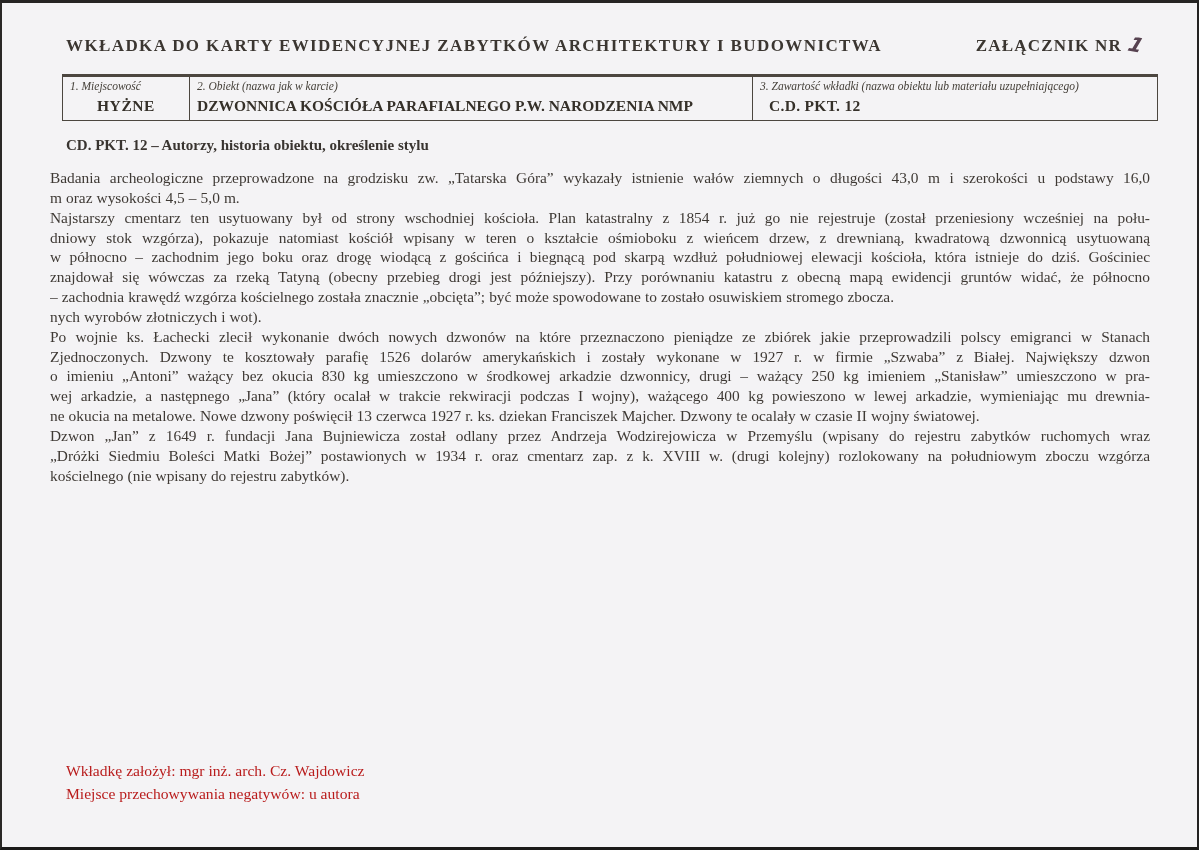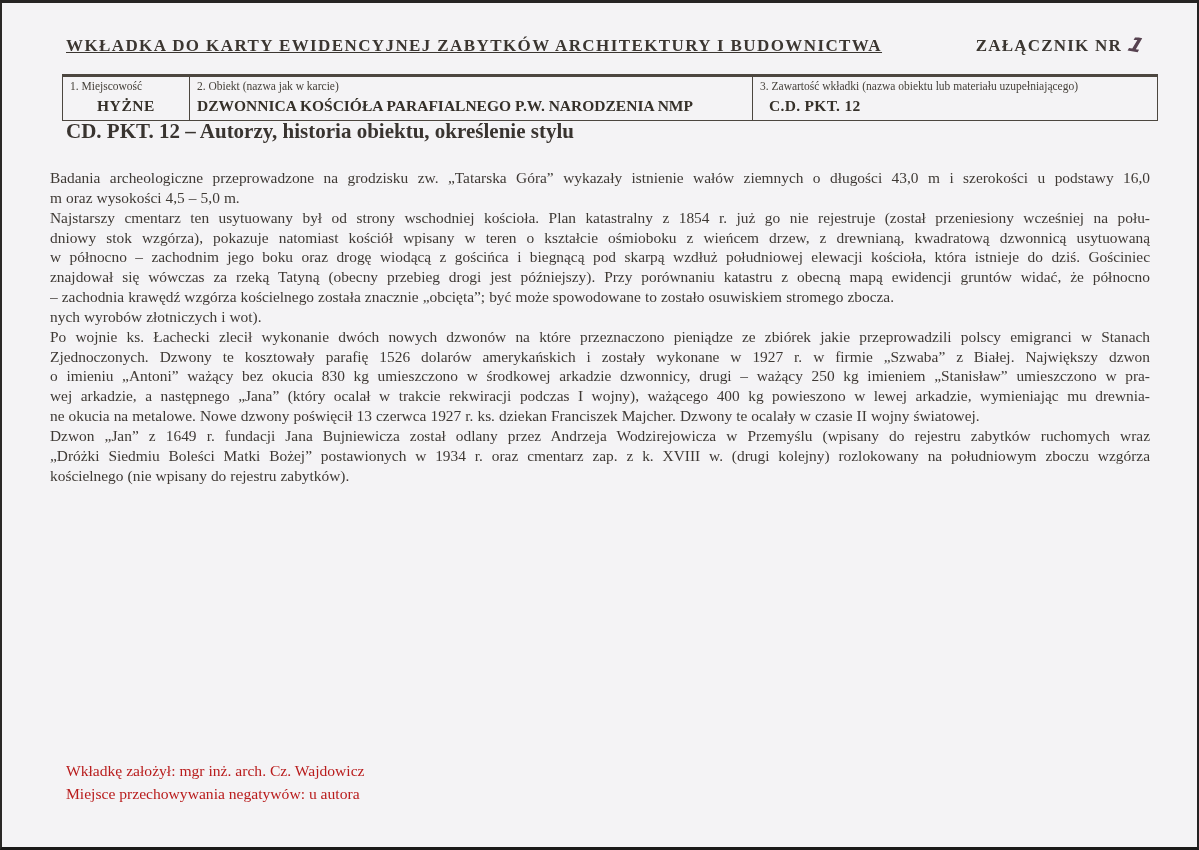--- a/index.html
+++ b/index.html
@@ -11,43 +11,43 @@
     border-top:3px solid #262423;
     border-left:2px solid #2a2826;
     border-bottom:3px solid #1b1a19;
     border-right:2px solid #232221;
     overflow:hidden;
     font-family:"Liberation Serif", serif;
     color:#3d3833;
   }
   
   .hdr{position:absolute;left:64px;top:33px;width:1078px;display:flex;justify-content:space-between;align-items:flex-start;}
-  .doc-title{font-weight:bold;font-size:17px;letter-spacing:1.4px;white-space:nowrap;color:#3b3631;text-decoration:underline;}
+  .doc-title{font-weight:bold;font-size:17px;letter-spacing:1.4px;white-space:nowrap;color:#3b3631;}
   .attach{font-weight:bold;font-size:17px;letter-spacing:1.2px;white-space:nowrap;color:#3b3631;display:flex;align-items:flex-start;}
   .attach .hand{
     display:inline-block;margin-left:7px;margin-top:-3px;
     font-family:"DejaVu Sans",sans-serif;font-style:italic;font-weight:600;
     font-size:20px;color:#574250;transform:rotate(10deg) skewX(-10deg);
   }
   
   .idtable{
     position:absolute;left:60px;top:71px;width:1096px;box-sizing:border-box;
     display:flex;border:1.6px solid #4c463f;border-top-width:3px;background:transparent;
   }
   .cell{box-sizing:border-box;padding:3px 7px 5px 7px;}
   .cell + .cell{border-left:1.6px solid #4c463f;}
   .c1{width:126px;}
   .c2{width:563px;}
   .c3{flex:1;}
-  .cell .lbl{font-size:11.5px;line-height:13px;color:#454039;}
+  .cell .lbl{font-size:11.5px;line-height:13px;color:#454039;font-style:italic;}
   .cell .val{font-weight:bold;font-size:15.5px;line-height:19px;margin-top:3px;color:#353029;}
   .c1 .val{text-align:center;letter-spacing:.6px;}
   .c3 .val{padding-left:9px;letter-spacing:.3px;}
   
-  .sect{position:absolute;left:64px;top:116px;font-weight:bold;font-size:21px;color:#393430;}
+  .sect{position:absolute;left:64px;top:134px;font-weight:bold;font-size:15px;color:#393430;}
   
   .body{position:absolute;left:48px;top:165px;width:1100px;}
   .bline{
     font-size:15.4px;line-height:19.85px;height:19.85px;overflow:hidden;
     text-align:justify;text-align-last:justify;word-spacing:.2px;color:#3e3934;
   }
   .bline.pe{text-align-last:left;}
   
   .foot{position:absolute;left:64px;top:757px;font-size:15.6px;line-height:22.5px;color:#b91c1c;}
 </style>

